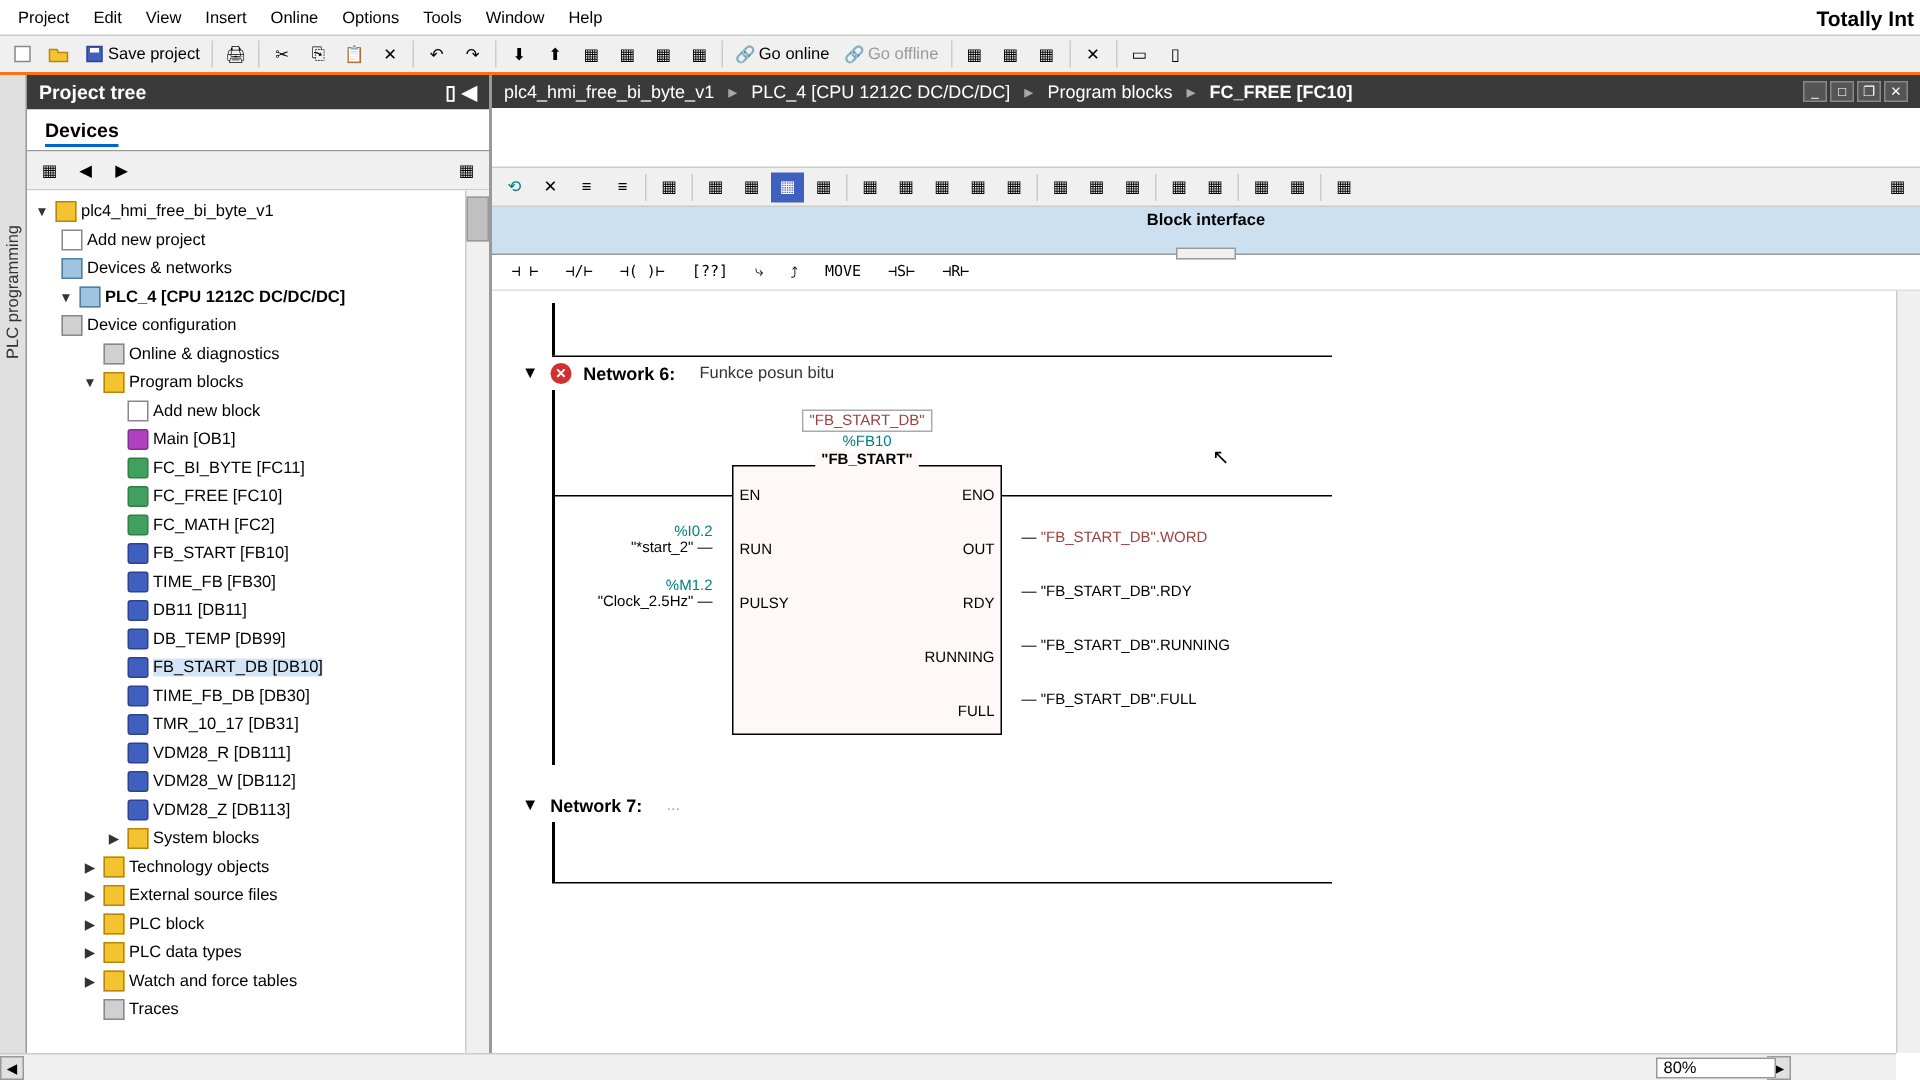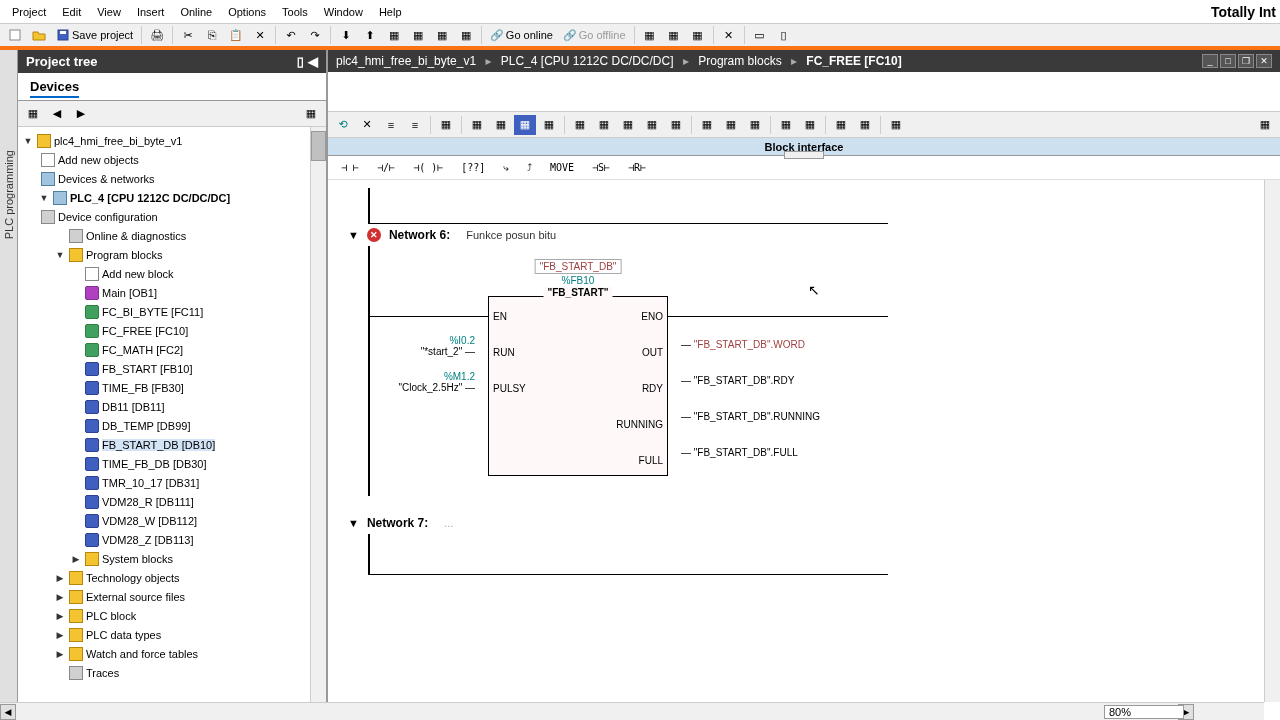--- a/index.html
+++ b/index.html
@@ -4,21 +4,21 @@
 <style>
 * { margin: 0; padding: 0; box-sizing: border-box; font-family: Arial, sans-serif; }
 body { width: 1280px; height: 720px; overflow: hidden; background: #fff; font-size: 11px; position: relative; }
 
 
 .menubar { height: 24px; background: #fff; border-bottom: 1px solid #ccc; display: flex; align-items: center; padding: 0 4px; }
 .menubar-item { padding: 4px 8px; cursor: pointer; font-size: 11px; }
 .brand { position: absolute; right: 4px; top: 4px; font-size: 14px; font-weight: bold; color: #000; }
 
 
-.toolbar { height: 26px; background: #f0f0f0; border-bottom: 4px solid #f97316; display: flex; align-items: center; padding: 0 4px; gap: 2px; }
+.toolbar { height: 26px; background: #f0f0f0; border-bottom: 2px solid #f97316; display: flex; align-items: center; padding: 0 4px; gap: 2px; }
 .tool-btn { width: 22px; height: 20px; display: flex; align-items: center; justify-content: center; cursor: pointer; border: 1px solid transparent; }
 .tool-sep { width: 1px; height: 18px; background: #ccc; margin: 0 2px; }
 .tool-text { display: flex; align-items: center; gap: 2px; padding: 0 4px; cursor: pointer; font-size: 11px; }
 
 
 .main { display: flex; height: calc(720px - 50px); }
 
 
 .side-tab { width: 18px; background: #e0e0e0; border-right: 1px solid #999; display: flex; align-items: flex-start; justify-content: center; padding-top: 100px; }
 .side-tab-text { writing-mode: vertical-lr; transform: rotate(180deg); font-size: 11px; color: #333; }
@@ -55,21 +55,21 @@
 .editor-panel { flex: 1; display: flex; flex-direction: column; }
 .editor-breadcrumb { background: #3a3a3a; color: #fff; padding: 4px 8px; font-size: 12px; display: flex; align-items: center; justify-content: space-between; }
 .bc-part { color: #fff; }
 .bc-sep { margin: 0 6px; color: #aaa; }
 .bc-last { font-weight: bold; }
 .window-controls { display: flex; gap: 2px; }
 .win-btn { width: 16px; height: 14px; background: #555; border: 1px solid #888; display: flex; align-items: center; justify-content: center; font-size: 9px; color: #fff; }
 
 .editor-spacer { height: 40px; background: #fff; border-bottom: 1px solid #ccc; }
 .editor-toolbar { height: 26px; background: #f0f0f0; border-bottom: 1px solid #ccc; display: flex; align-items: center; padding: 0 4px; gap: 2px; }
-.block-interface { height: 18px; background: #cce0f0; border-bottom: 1px solid #999; text-align: center; font-size: 11px; font-weight: bold; line-height: 18px; position: relative; }
+.block-interface { height: 32px; background: #cce0f0; border-bottom: 1px solid #999; text-align: center; font-size: 11px; font-weight: bold; line-height: 18px; position: relative; }
 .bi-handle { position: absolute; left: 50%; transform: translateX(-50%); bottom: -4px; width: 40px; height: 8px; border: 1px solid #999; background: #f0f0f0; }
 
 .ladder-toolbar { height: 24px; background: #fff; border-bottom: 1px solid #ddd; display: flex; align-items: center; padding: 0 8px; gap: 8px; }
 .ladder-tool { font-size: 10px; cursor: pointer; font-family: monospace; padding: 2px 4px; border: 1px solid transparent; }
 
 .editor-content { flex: 1; background: #fff; overflow: auto; position: relative; padding: 8px 20px; }
 .editor-scroll-v { position: absolute; right: 0; top: 0; bottom: 18px; width: 16px; background: #f0f0f0; border-left: 1px solid #ccc; }
 .editor-scroll-h { position: absolute; left: 0; right: 16px; bottom: 0; height: 18px; background: #f0f0f0; border-top: 1px solid #ccc; display: flex; align-items: center; }
 .scroll-arrow { width: 16px; height: 16px; background: #e0e0e0; border: 1px solid #999; display: flex; align-items: center; justify-content: center; font-size: 9px; }
 .zoom-box { position: absolute; right: 80px; width: 80px; font-size: 11px; padding: 0 4px; border: 1px solid #999; background: #fff; }
@@ -208,21 +208,21 @@
           <div class="tree-scroll-thumb"></div>
         </div>
 
       <div class="tree-node" style="padding-left:4px">
         <span class="tree-toggle">▼</span>
         <span class="tree-icon ic-folder"></span>
         <span class="tree-label">plc4_hmi_free_bi_byte_v1</span>
       </div>
       <div class="tree-node" style="padding-left:20px">
         <span class="tree-icon ic-add"></span>
-        <span class="tree-label">Add new objects</span>
+        <span class="tree-label">Add new project</span>
       </div>
       <div class="tree-node" style="padding-left:20px">
         <span class="tree-icon ic-device"></span>
         <span class="tree-label">Devices &amp; networks</span>
       </div>
       <div class="tree-node" style="padding-left:20px">
         <span class="tree-toggle">▼</span>
         <span class="tree-icon ic-device"></span>
         <span class="tree-label bold">PLC_4 [CPU 1212C DC/DC/DC]</span>
       </div>

